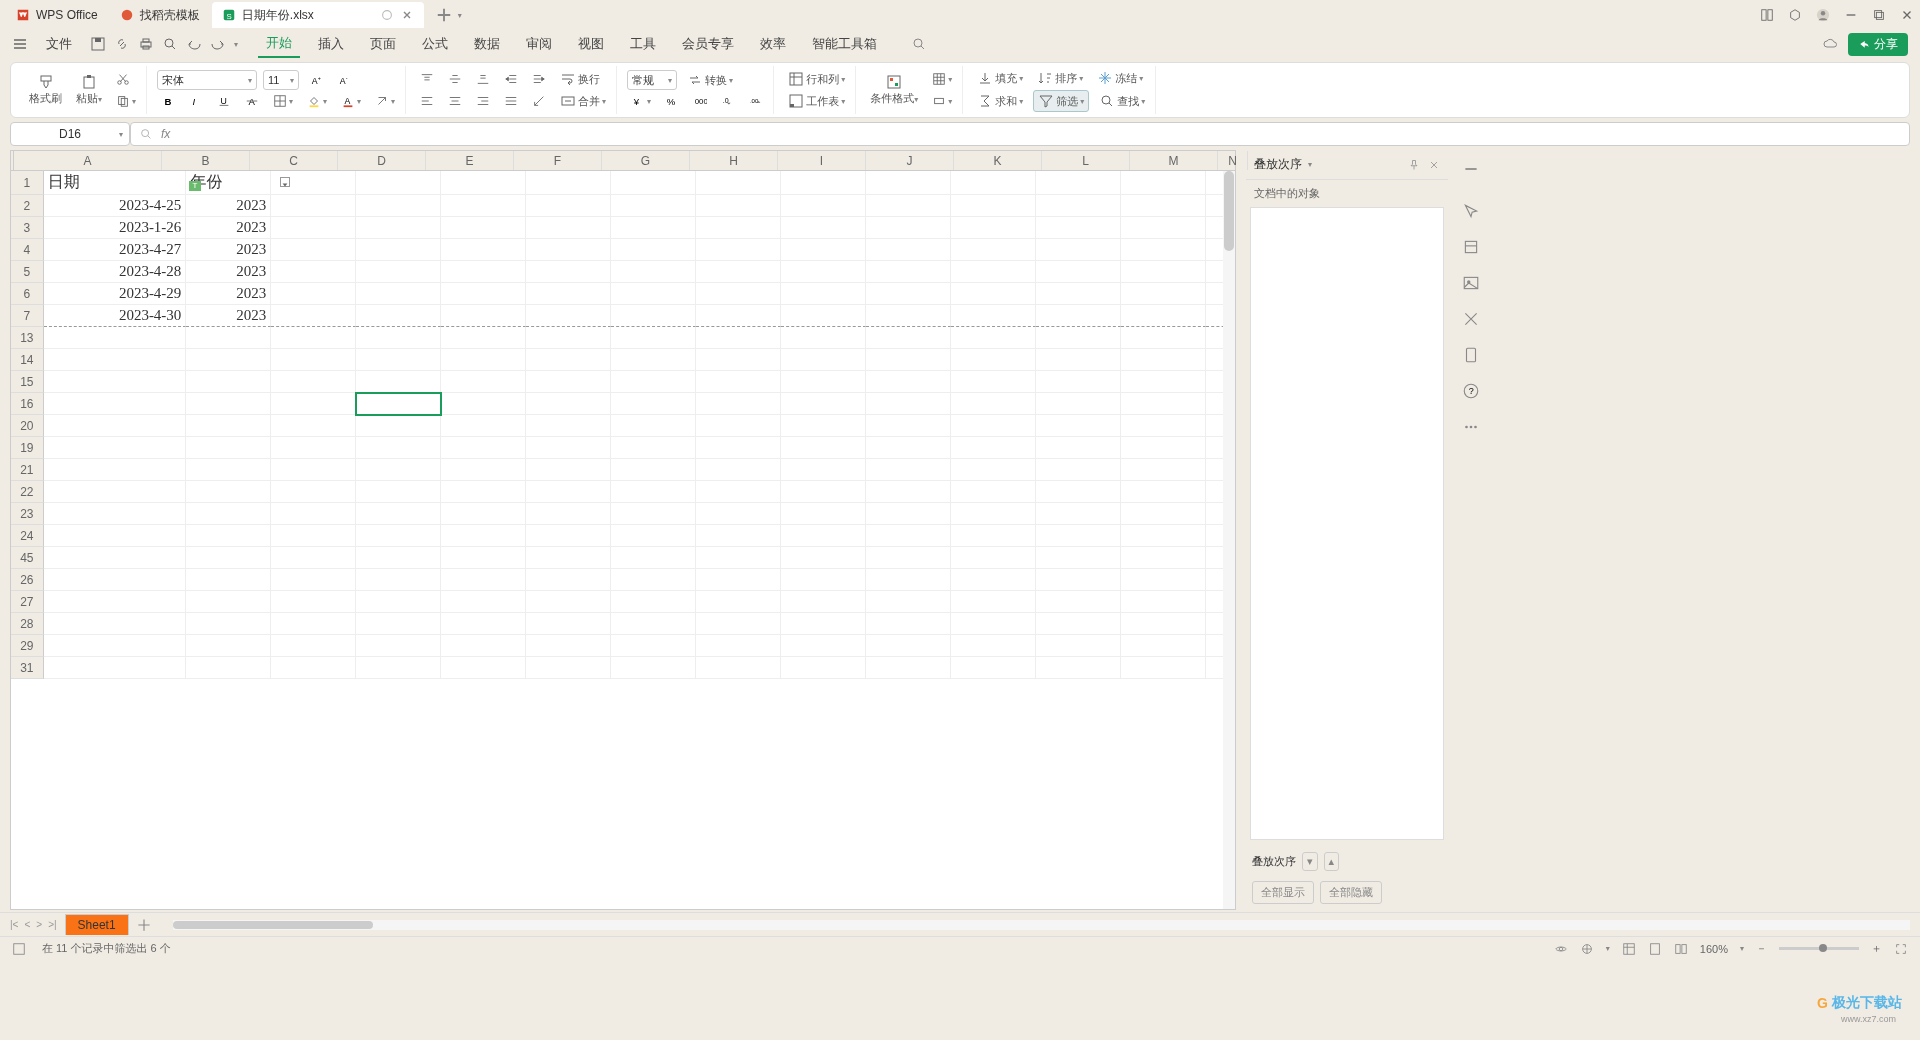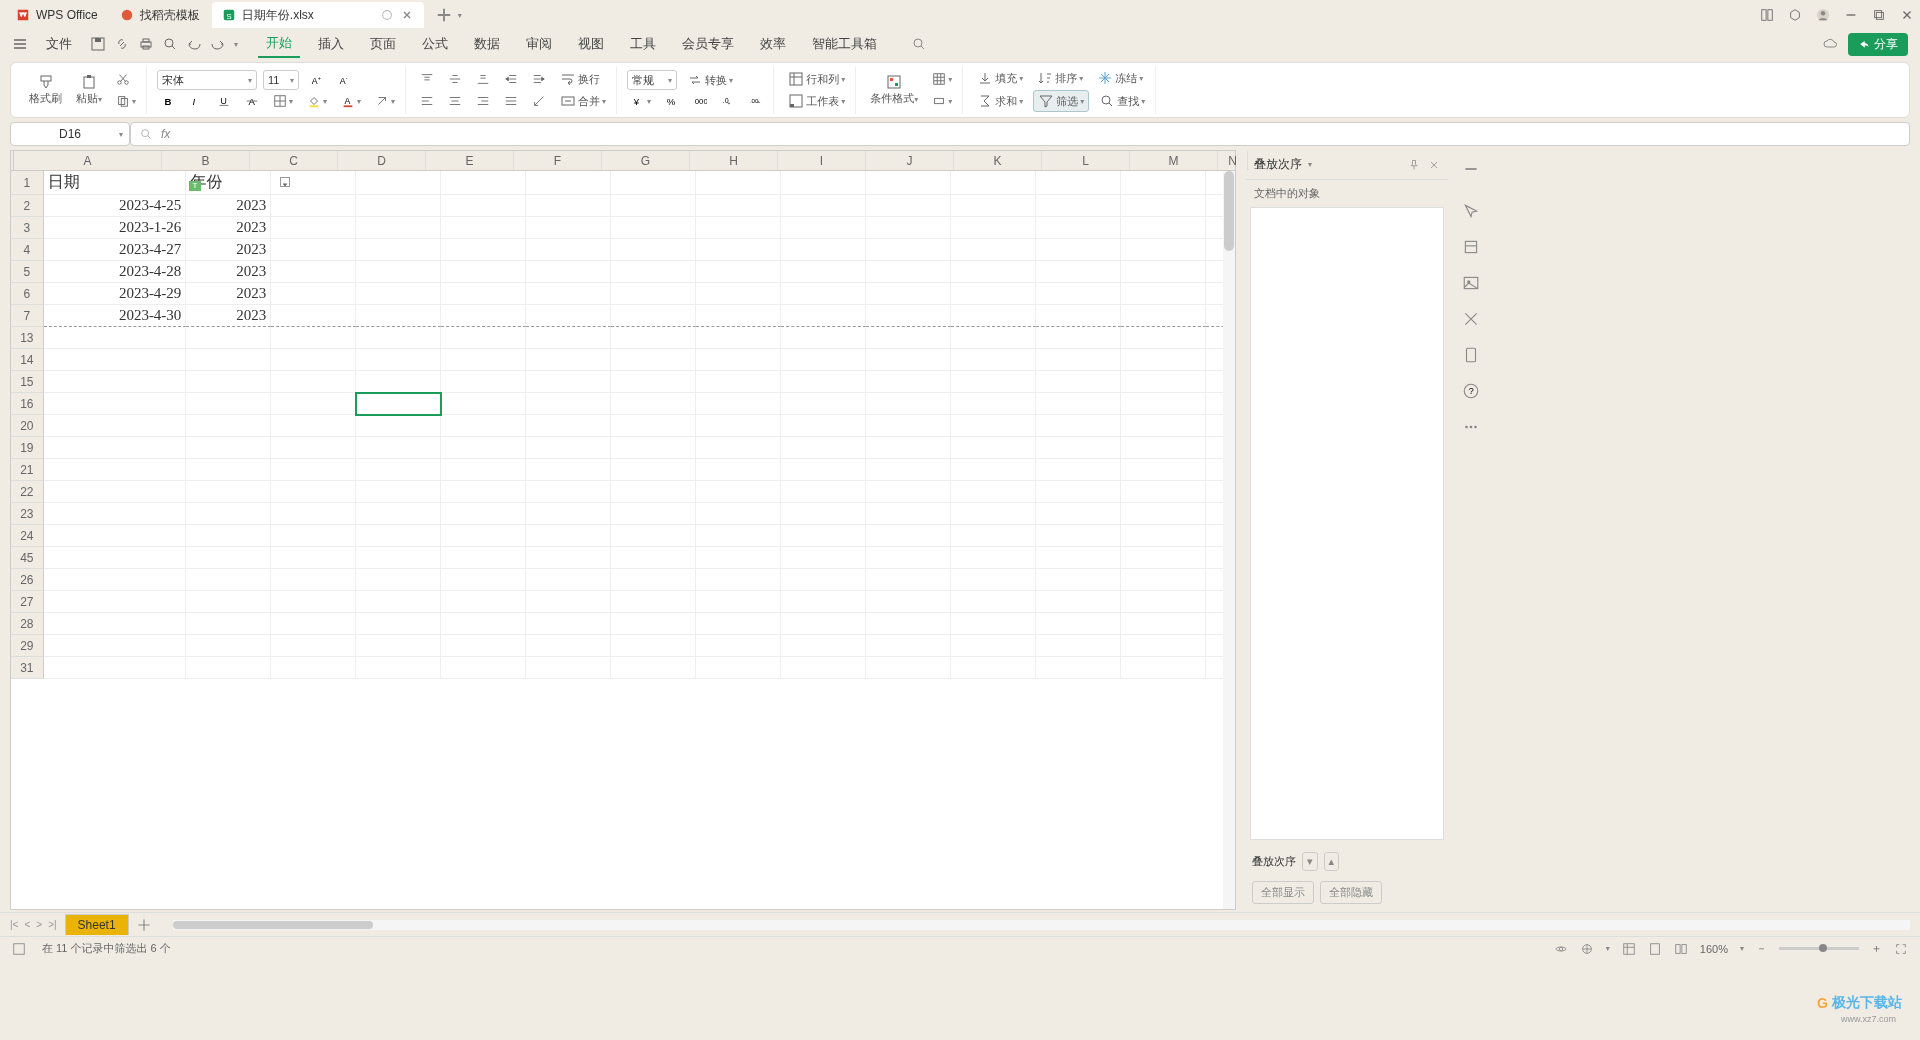--- a/index.html
+++ b/index.html
@@ -85,21 +85,21 @@
 
 .rightbar { width: 34px; display: flex; flex-direction: column; align-items: center; gap: 18px; padding-top: 10px; margin-left: 6px; }
 .rb-icon { width: 18px; height: 18px; cursor: pointer; color: #888; }
 
 
 .collapse-btn { width: 18px; height: 18px; cursor: pointer; margin-left: auto; margin-right: 8px; color: #888; }
 
 
 .sheettabs { height: 24px; display: flex; align-items: center; padding: 0 10px; background: #f0ece4; border-top: 1px solid #ddd; margin-top: 2px; }
 .st-nav { display: flex; gap: 6px; color: #999; font-size: 10px; }
-.sheet-tab { padding: 3px 12px; background: #eab308; border: 1px solid #ccc; border-bottom: none; font-size: 12px; margin-left: 8px; cursor: pointer; }
+.sheet-tab { padding: 3px 12px; background: #f97316; border: 1px solid #ccc; border-bottom: none; font-size: 12px; margin-left: 8px; cursor: pointer; }
 .sheet-add { width: 18px; height: 18px; cursor: pointer; margin-left: 6px; color: #888; }
 .hscroll-area { flex: 1; margin-left: 20px; height: 10px; background: #f5f5f5; position: relative; }
 .hscroll-thumb { position: absolute; left: 0; width: 200px; height: 8px; top: 1px; background: #ccc; border-radius: 4px; }
 
 
 .statusbar { height: 24px; display: flex; align-items: center; padding: 0 12px; background: #f0ece4; border-top: 1px solid #ddd; font-size: 11px; color: #666; gap: 16px; }
 .statusbar .right { margin-left: auto; display: flex; gap: 12px; align-items: center; }
 .zoom-slider { width: 80px; height: 3px; background: #ccc; position: relative; }
 .zoom-thumb { position: absolute; top: -3px; left: 40px; width: 8px; height: 8px; border-radius: 50%; background: #888; }
 .watermark { position: absolute; right: 18px; bottom: 28px; font-size: 14px; color: #58b6e8; font-weight: bold; pointer-events: none; display: flex; align-items: center; gap: 4px; }

